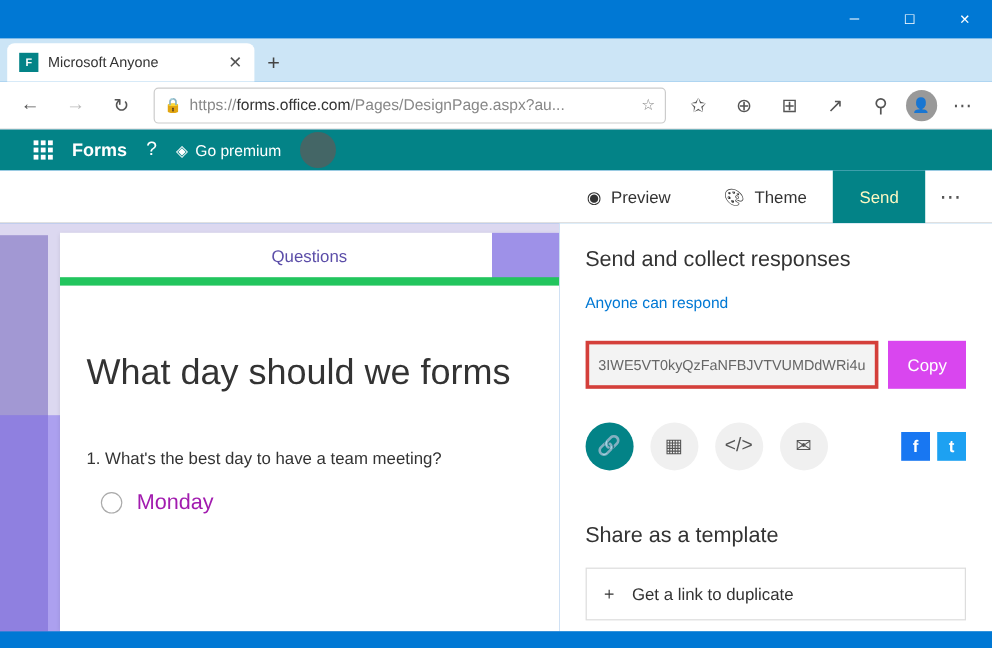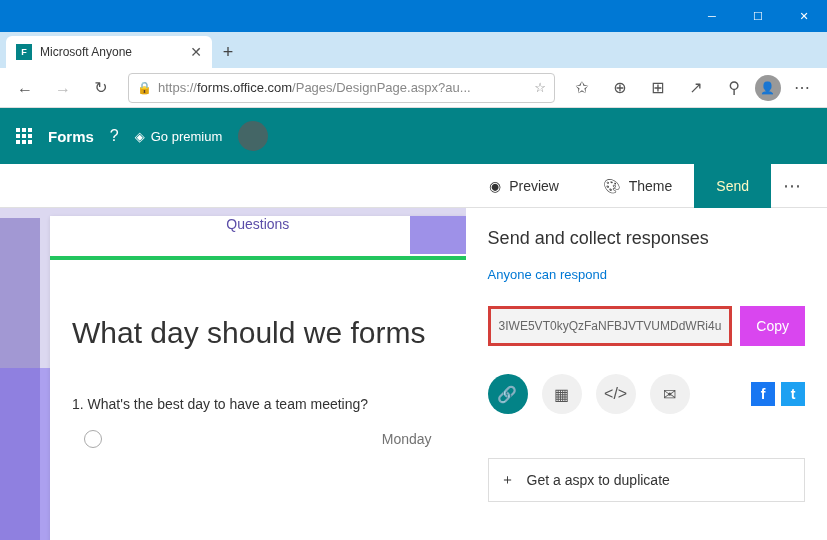--- a/index.html
+++ b/index.html
@@ -16,21 +16,21 @@
 
     .addrbar { height: 40px; background: #fff; display: flex; align-items: center; padding: 0 8px; gap: 4px; border-bottom: 1px solid #ddd; }
     .nav-btn { width: 34px; height: 34px; display: flex; align-items: center; justify-content: center; color: #555; font-size: 16px; }
     .nav-btn.disabled { color: #bbb; }
     .url-box { flex: 1; height: 30px; display: flex; align-items: center; border: 1px solid #ccc; border-radius: 4px; padding: 0 8px; font-size: 13px; color: #888; gap: 6px; margin: 0 6px; }
     .url-box .lock { font-size: 12px; color: #666; }
     .url-box .dark { color: #333; }
     .toolbar-icon { width: 34px; height: 34px; display: flex; align-items: center; justify-content: center; color: #555; }
     .avatar-browser { width: 26px; height: 26px; border-radius: 50%; background: #999; display: flex; align-items: center; justify-content: center; font-size: 12px; }
 
-    .appbar { height: 56px; background: #038387; display: flex; align-items: center; color: #fff; padding: 0 16px; gap: 16px; }
+    .appbar { height: 34px; background: #038387; display: flex; align-items: center; color: #fff; padding: 0 28px; gap: 16px; }
     .waffle { display: grid; grid-template-columns: repeat(3, 4px); grid-template-rows: repeat(3, 4px); gap: 2px; }
     .waffle span { background: #fff; }
     .app-name { font-weight: 600; font-size: 15px; }
     .appbar-center { flex: 1; text-align: center; font-size: 14px; }
     .appbar-center .saved { color: #b8e0e1; font-size: 13px; }
     .help-icon { font-size: 16px; }
     .premium { display: flex; align-items: center; gap: 6px; font-size: 13px; }
     .avatar-app { width: 30px; height: 30px; border-radius: 50%; background: #466; }
 
     .actionbar { height: 44px; background: #fff; display: flex; align-items: center; justify-content: flex-end; padding: 0 12px; border-bottom: 1px solid #e0e0e0; gap: 0; }
@@ -38,25 +38,25 @@
     .ab-btn.send { background: #038387; color: #fef9c3; }
     .ab-more { width: 44px; display: flex; align-items: center; justify-content: center; font-size: 18px; color: #555; letter-spacing: 2px; }
 
     .content { display: flex; height: calc(540px - 32px - 36px - 40px - 48px - 44px); }
 
     .left { width: 468px; background: #dcd8f0; position: relative; overflow: hidden; }
     .left-deco1 { position: absolute; left: -20px; top: 10px; width: 60px; height: 380px; background: #4b3aa8; opacity: 0.4; }
     .left-deco2 { position: absolute; left: 0; bottom: -20px; width: 50px; height: 200px; background: #7b68ee; opacity: 0.5; }
     .card { position: absolute; left: 50px; top: 8px; right: 0; bottom: 0; background: #fff; box-shadow: 0 1px 4px rgba(0,0,0,0.1); }
     .card-tab-accent { position: absolute; right: 0; top: 0; width: 56px; height: 38px; background: #9e91e8; }
-    .card-tabs { height: 44px; display: flex; justify-content: center; border-bottom: 4px solid #22c55e; position: relative; }
+    .card-tabs { height: 44px; display: flex; align-items: center; justify-content: center; border-bottom: 7px solid #22c55e; position: relative; }
     .card-tab { color: #5b4da8; font-size: 14px; }
     .form-title { padding: 56px 18px 16px 22px; font-size: 30px; color: #333; font-weight: 400; }
     .question { padding: 30px 22px 8px; font-size: 14px; color: #333; }
-    .opt { display: flex; align-items: center; gap: 12px; padding: 10px 34px; font-size: 14px; color: #737373; justify-content: space-between; }
+    .opt { display: flex; align-items: center; gap: 12px; padding: 10px 34px; font-size: 18px; color: #a21caf; }
     .radio { width: 18px; height: 18px; border: 1px solid #aaa; border-radius: 50%; flex-shrink: 0; }
 
     .right { flex: 1; background: #fff; padding: 20px 22px; }
     .r-title { font-size: 18px; color: #333; font-weight: 400; margin-bottom: 18px; }
     .r-sub { font-size: 13px; color: #0078d4; margin-bottom: 24px; }
     .link-row { display: flex; gap: 8px; margin-bottom: 28px; }
     .link-input { flex: 1; border: 3px solid #d43f3a; background: #f3f3f3; padding: 10px 8px; font-size: 12px; color: #666; overflow: hidden; white-space: nowrap; }
     .copy-btn { background: #d946ef; color: #fff; border: none; padding: 0 16px; font-size: 14px; cursor: pointer; }
     .share-icons { display: flex; align-items: center; gap: 14px; margin-bottom: 44px; }
     .s-icon { width: 40px; height: 40px; border-radius: 50%; display: flex; align-items: center; justify-content: center; background: #f0f0f0; color: #555; }
@@ -169,18 +169,19 @@
     <div class="share-icons">
       <div class="s-icon active">🔗</div>
       <div class="s-icon">▦</div>
       <div class="s-icon">&lt;/&gt;</div>
       <div class="s-icon">✉</div>
       <div class="social">
         <div class="social-box" style="background:#1877f2">f</div>
         <div class="social-box" style="background:#1da1f2">t</div>
       </div>
     </div>
+    <div class="r-title2">Share as a template</div>
     <div class="dup-row">
       <span>＋</span>
-      <span>Get a aspx to duplicate</span>
+      <span>Get a link to duplicate</span>
     </div>
   </div>
 </div>
 
 </body></html>

